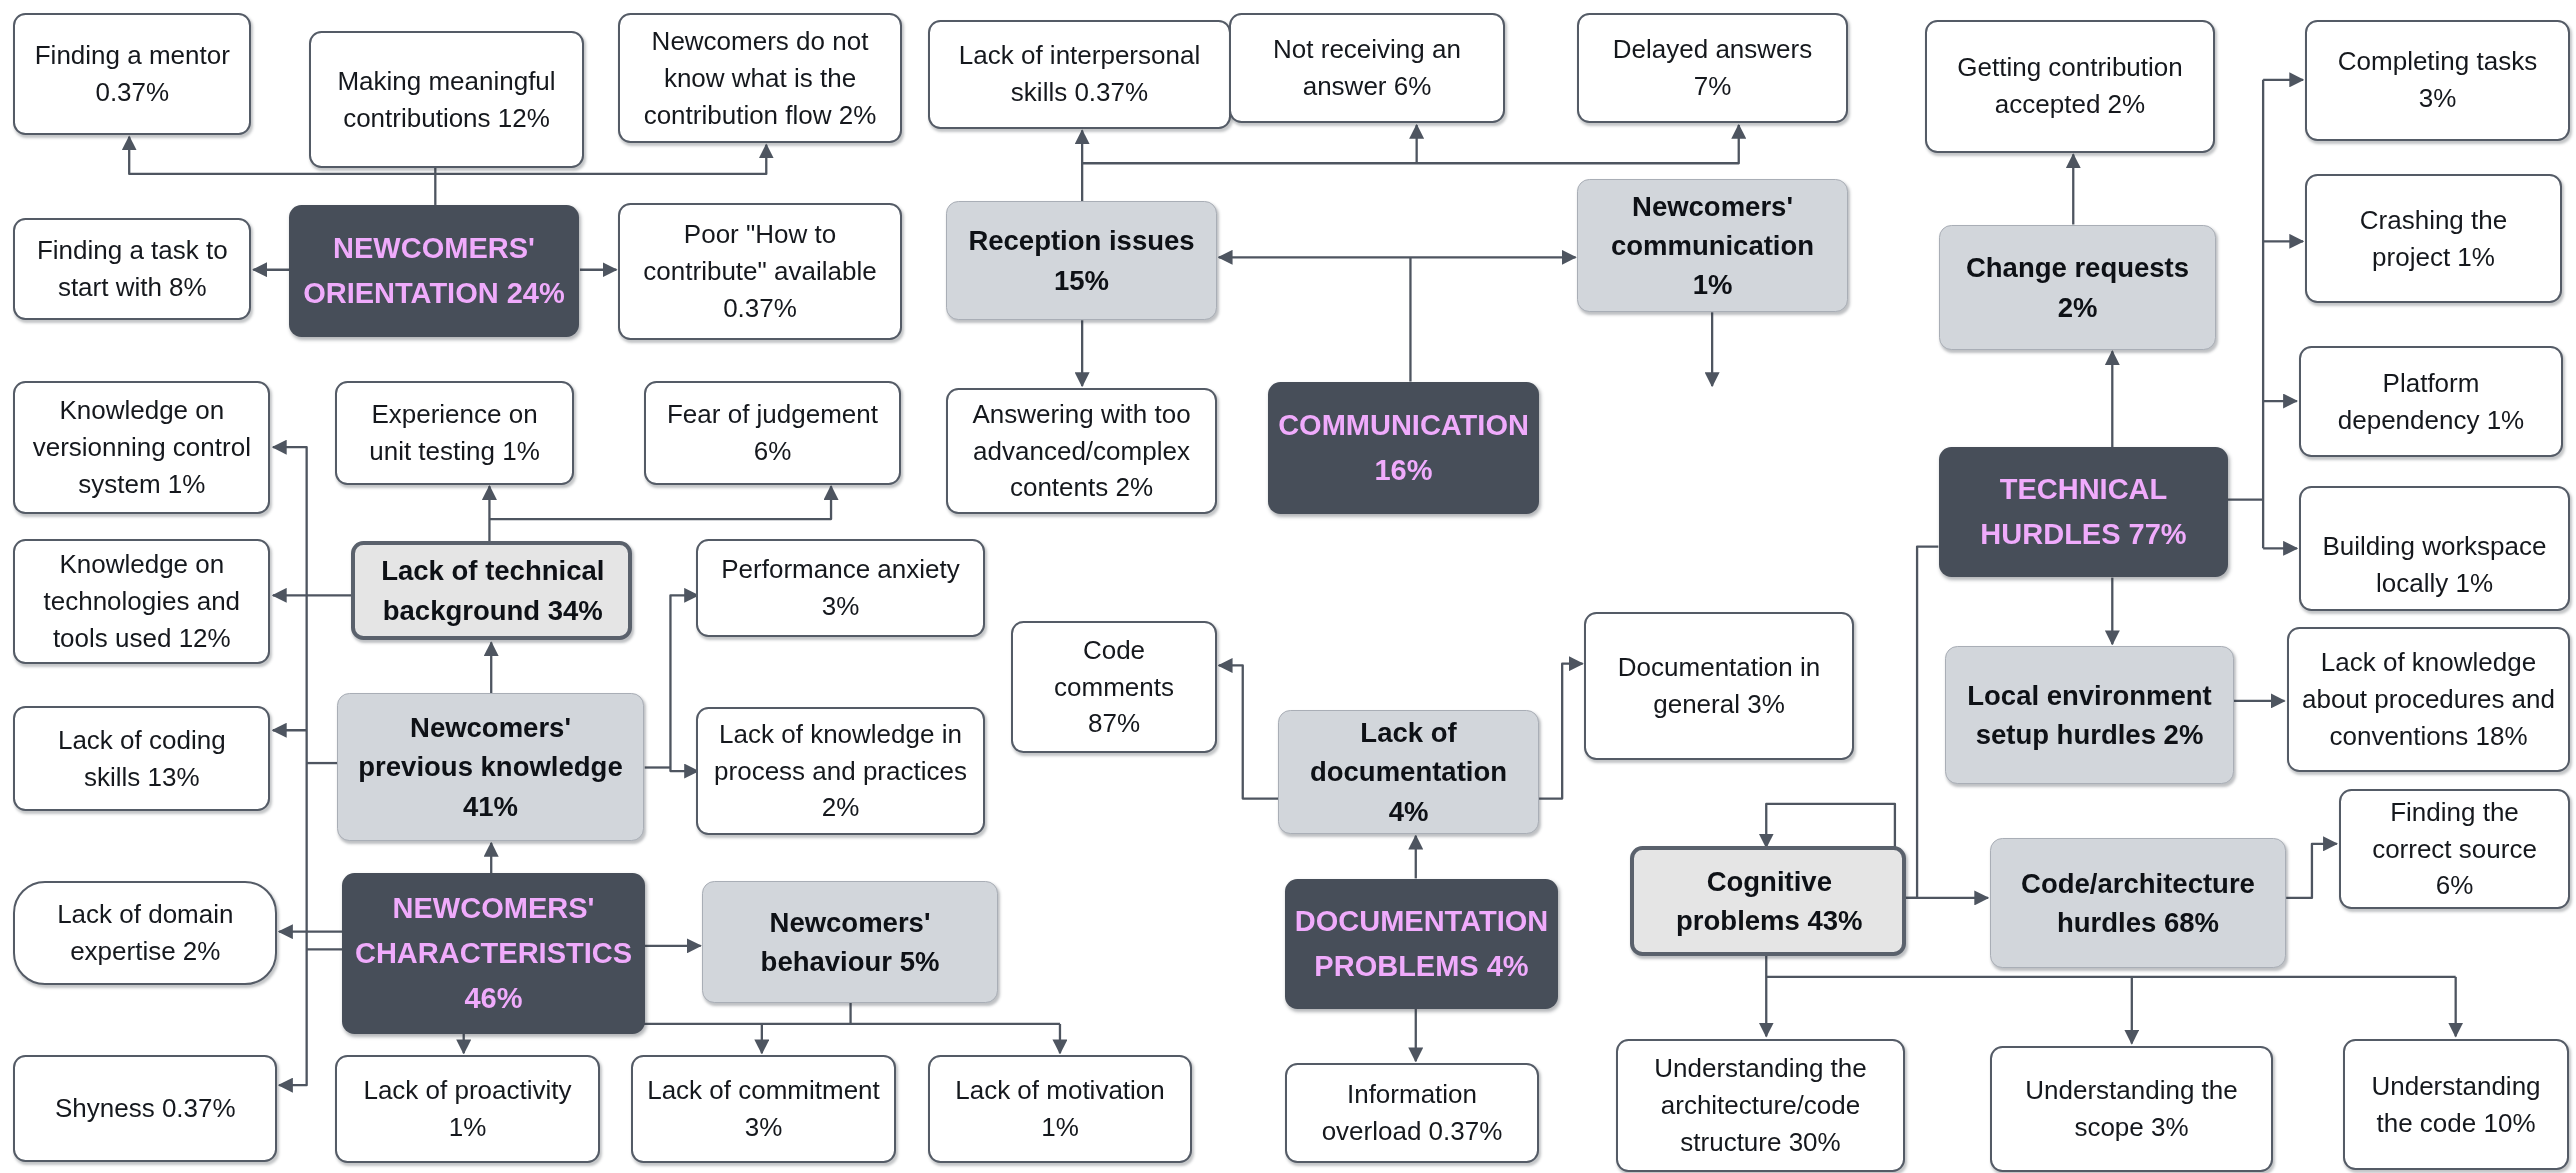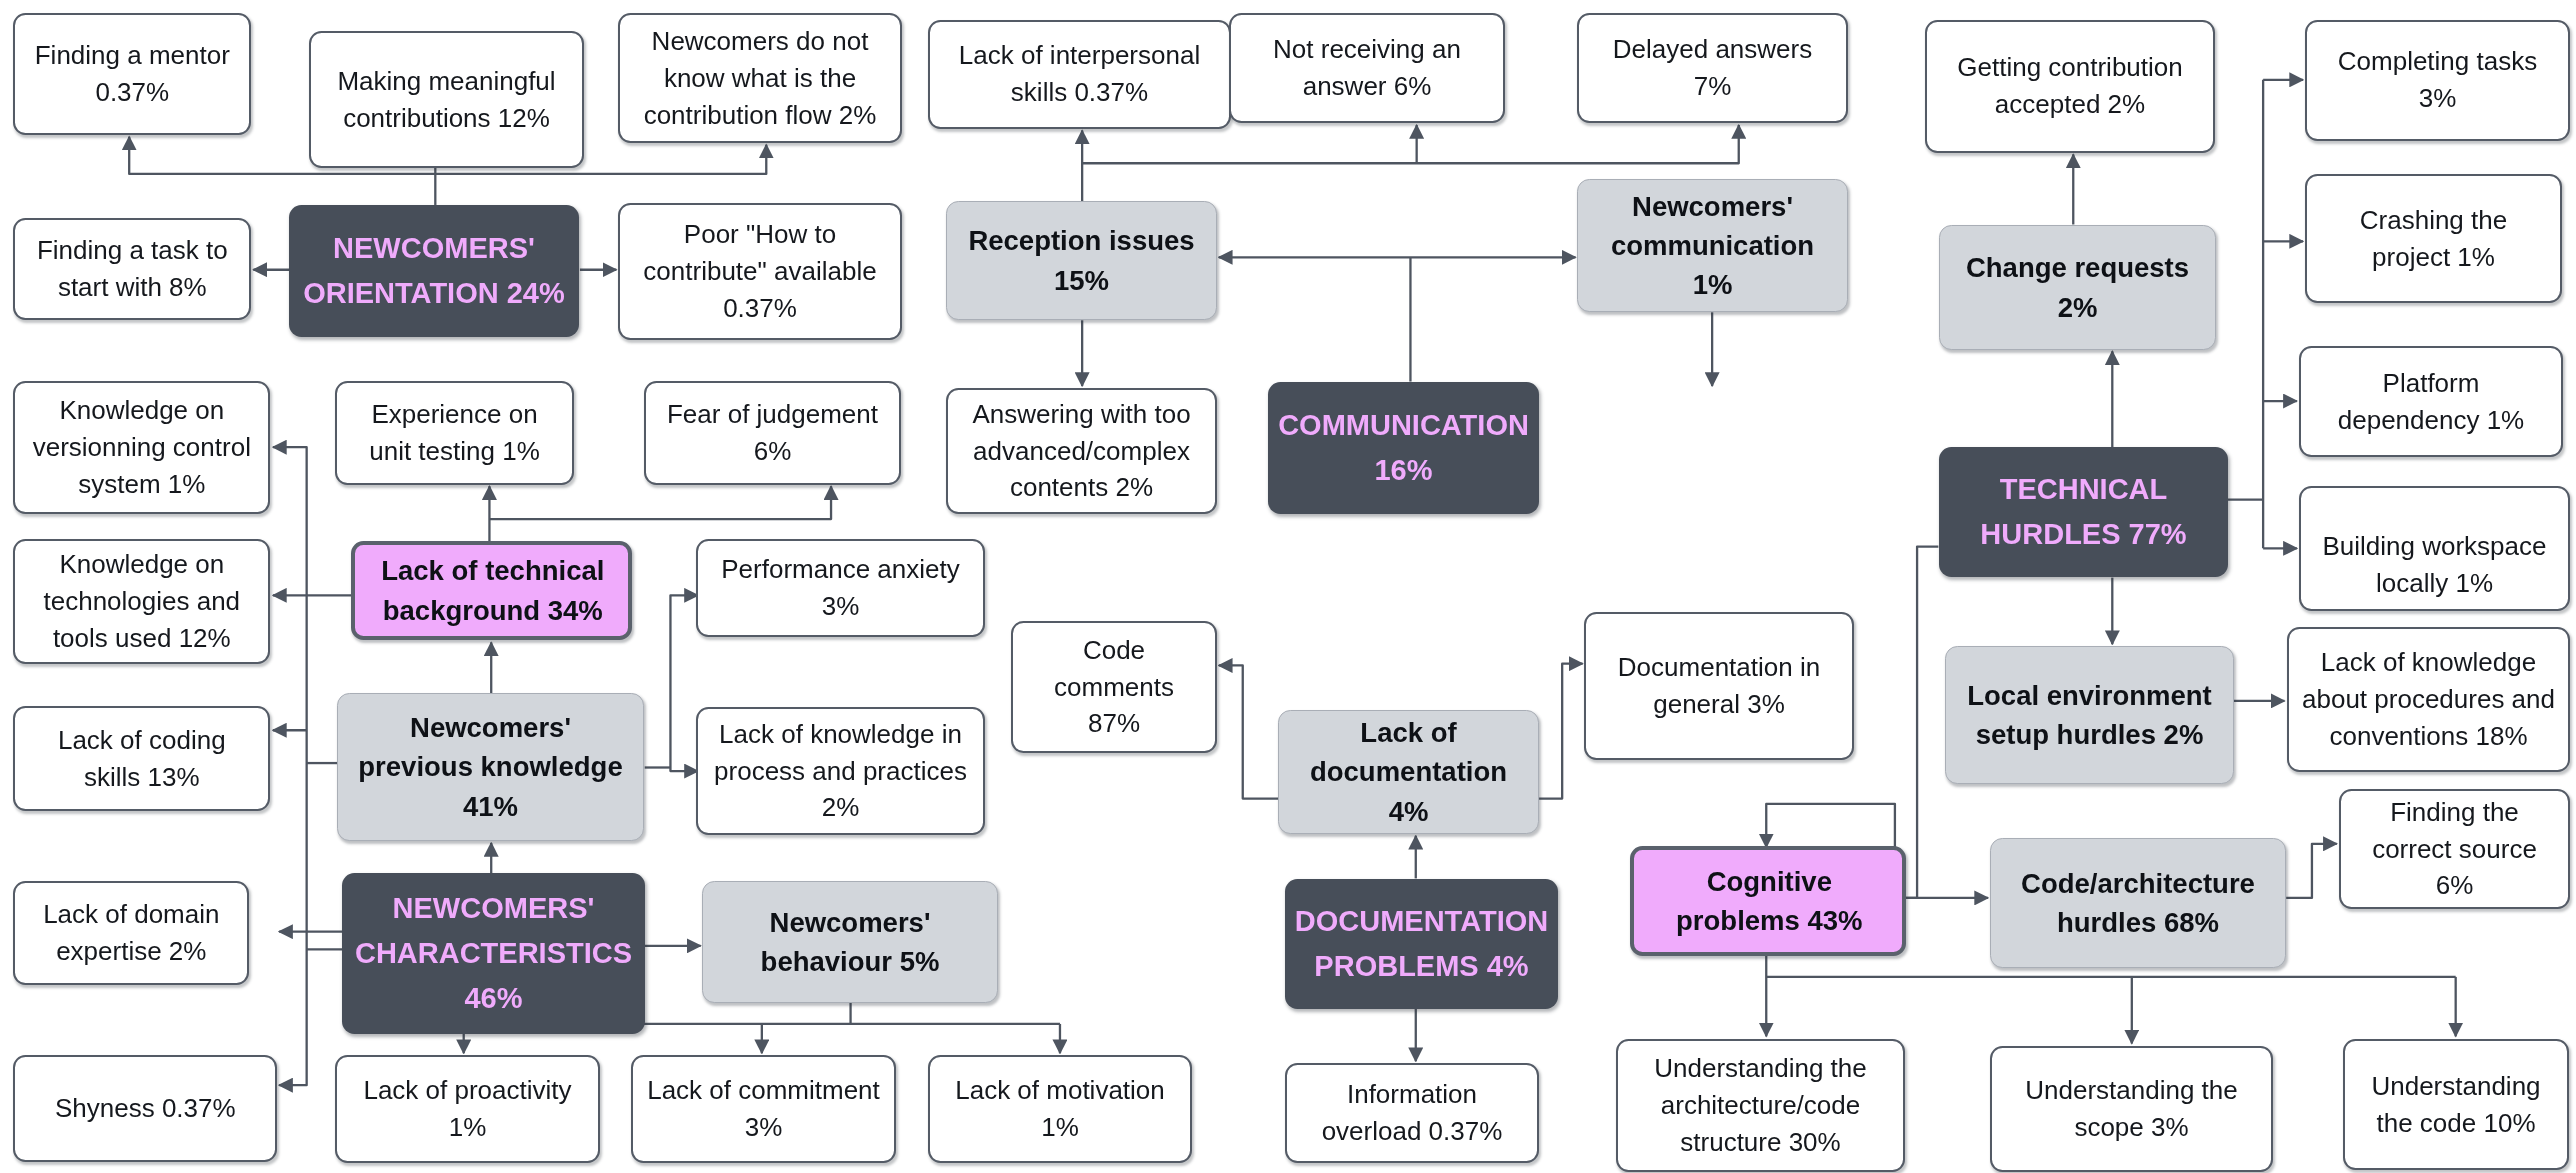--- a/index.html
+++ b/index.html
@@ -7,21 +7,21 @@
        font-family:"Liberation Sans","DejaVu Sans",sans-serif;}
   #canvas{position:relative;width:2576px;height:1173px;background:#ffffff;}
   #wires{position:absolute;left:0;top:0;width:2576px;height:1173px;z-index:1;}
   .node{position:absolute;z-index:2;display:flex;align-items:center;justify-content:center;
         text-align:center;box-sizing:border-box;padding:7px 12.4px;border-radius:12.4px;
         line-height:1.42;word-break:normal;}
   .leaf{background:#ffffff;border:2.2px solid #545b66;color:#15181d;font-size:26px;
         box-shadow:1.8px 2.7px 2.7px rgba(40,45,55,0.28);}
   .branch{background:#d2d6db;border:1.8px solid #a9aeb6;color:#0e1116;font-size:27.5px;
         font-weight:bold;box-shadow:1.8px 2.7px 2.7px rgba(40,45,55,0.30);}
-  .branch_outlined{background:#f0abfc;border:4.4px solid #5a616c;color:#0e1116;font-size:27.5px;
+  .branch_outlined{background:#e5e5e5;border:4.4px solid #5a616c;color:#0e1116;font-size:27.5px;
         font-weight:bold;box-shadow:1.8px 2.7px 2.7px rgba(40,45,55,0.30);padding-left:15px;}
   .category{background:#474e59;border:none;color:#f0abfc;font-size:29px;font-weight:bold;
         box-shadow:1.8px 2.7px 3.6px rgba(40,45,55,0.35);line-height:1.55;}
 </style>
 </head>
 <body>
 
 <div id="canvas">
   <svg id="wires" width="2576" height="1173" viewBox="0 0 2902 1322" xmlns="http://www.w3.org/2000/svg">
     <defs>
@@ -120,21 +120,21 @@
     </div>
     <div class="node leaf" style="left: 13.3px; top: 706px; width: 257px; height: 105px;">
       <span>Lack of coding skills 13%</span>
     </div>
     <div class="node branch" style="left: 337px; top: 693px; width: 307px; height: 148px;">
       <span>Newcomers' previous knowledge 41%</span>
     </div>
     <div class="node leaf" style="left: 696px; top: 707px; width: 289px; height: 128px;">
       <span>Lack of knowledge in process and practices 2%</span>
     </div>
-    <div class="node leaf" style="left: 13.3px; top: 881px; width: 236px; height: 104px;">
+    <div class="node leaf" style="left: 13.3px; top: 881px; width: 264px; height: 104px; border-radius: 32px;">
       <span>Lack of domain expertise 2%</span>
     </div>
     <div class="node category" style="left: 342px; top: 873px; width: 303px; height: 161px;">
       <span>NEWCOMERS' CHARACTERISTICS 46%</span>
     </div>
     <div class="node branch" style="left: 702px; top: 881px; width: 296px; height: 122px;">
       <span>Newcomers' behaviour 5%</span>
     </div>
     <div class="node leaf" style="left: 13.3px; top: 1055px; width: 264px; height: 107px;">
       <span>Shyness 0.37%</span>

